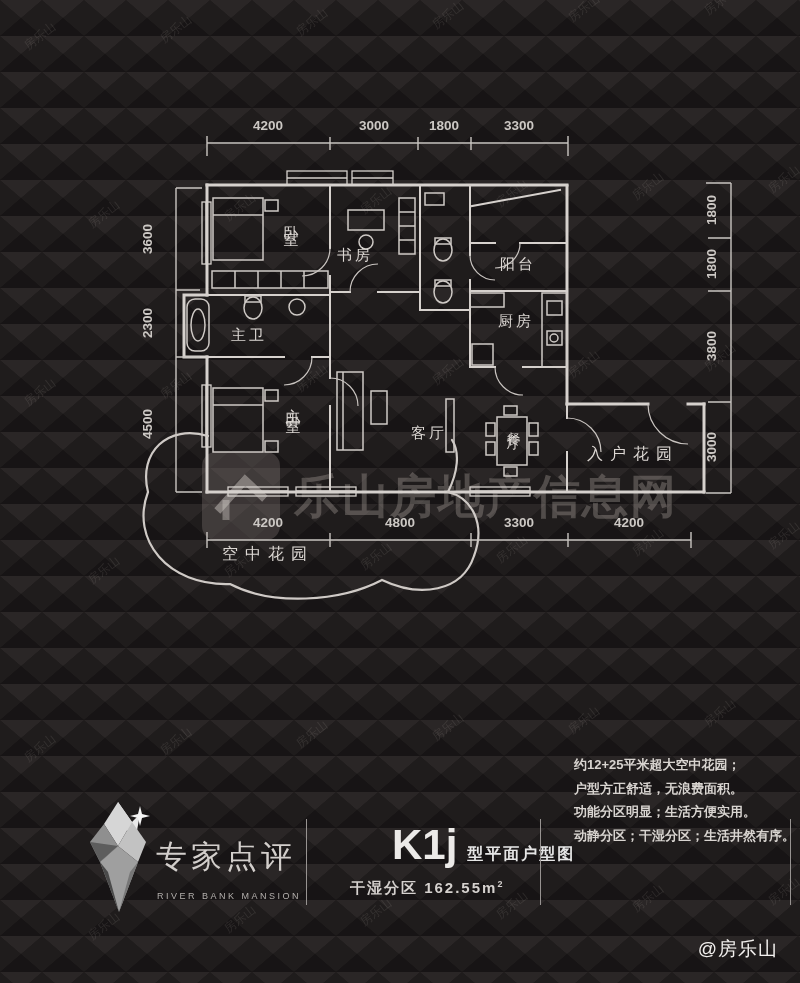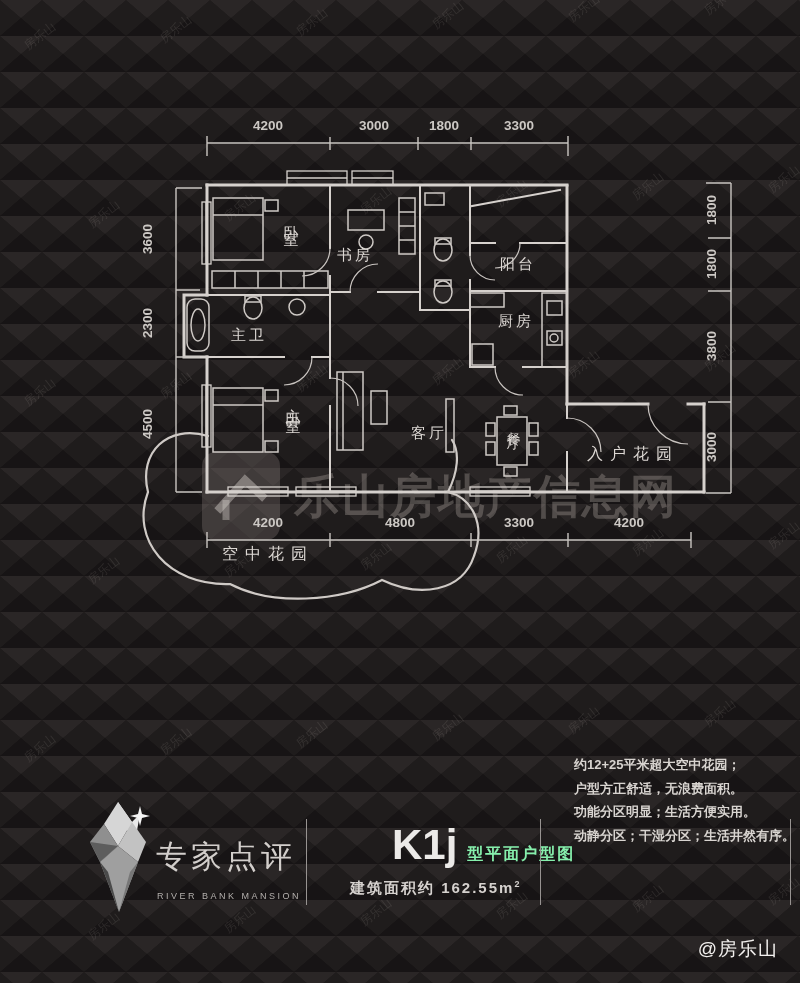--- a/index.html
+++ b/index.html
@@ -38,21 +38,21 @@
     position:absolute;left:156px;top:836px;z-index:4;font-size:31px;font-weight:300;
     letter-spacing:4px;color:#d2cecb;font-family:"DejaVu Sans", sans-serif;white-space:nowrap;
   }
   .brand-en{
     position:absolute;left:157px;top:891px;z-index:4;font-size:9px;letter-spacing:2.5px;
     color:#b3afac;white-space:nowrap;
   }
   .vdiv{position:absolute;top:819px;width:1px;height:86px;background:#979391;z-index:4;}
   .unit-row{position:absolute;left:348px;top:824px;z-index:4;display:flex;align-items:baseline;gap:10px;}
   .unit-code{font-size:42px;font-weight:bold;color:#eceae8;line-height:1;margin-left:44px;}
-  .unit-desc{font-size:16px;font-weight:bold;color:#86efac;letter-spacing:2px;}
+  .unit-desc{font-size:16px;font-weight:bold;color:#e5e5e5;letter-spacing:2px;}
   .area-row{position:absolute;left:350px;top:879px;z-index:4;font-size:15px;font-weight:bold;
     color:#d5d1ce;letter-spacing:2px;}
   .area-row sup{font-size:9px;}
   .review{position:absolute;left:574px;top:753px;width:220px;z-index:4;
     font-size:13px;font-weight:bold;line-height:23.5px;color:#d8d4d0;white-space:nowrap;}
   .credit{position:absolute;right:22px;top:936px;z-index:5;font-size:19px;color:#f2f0ee;letter-spacing:1px;}
 </style>
 </head>
 <body>
 
@@ -256,21 +256,21 @@
   <polygon points="62,22 64,30 72,32 64,34 62,42 60,34 52,32 60,30" fill="#f5f5f5"></polygon>
 </svg>
 <div class="brand-cn">专家点评</div>
 <div class="brand-en">RIVER BANK MANSION</div>
 <div class="vdiv" style="left:306px;"></div>
 <div class="unit-row">
   <span class="unit-code">K1j</span>
   <span class="unit-desc">型平面户型图</span>
 </div>
 <div class="area-row">
-  <span>建筑面积约</span>
+  <span>干湿分区</span>
   <span>162.55m</span><sup>2</sup>
 </div>
 <div class="vdiv" style="left:540px;"></div>
 <div class="vdiv" style="left:790px;"></div>
 <div class="review">
   <div>约12+25平米超大空中花园；</div>
   <div>户型方正舒适，无浪费面积。</div>
   <div>功能分区明显；生活方便实用。</div>
   <div>动静分区；干湿分区；生活井然有序。</div>
 </div>

